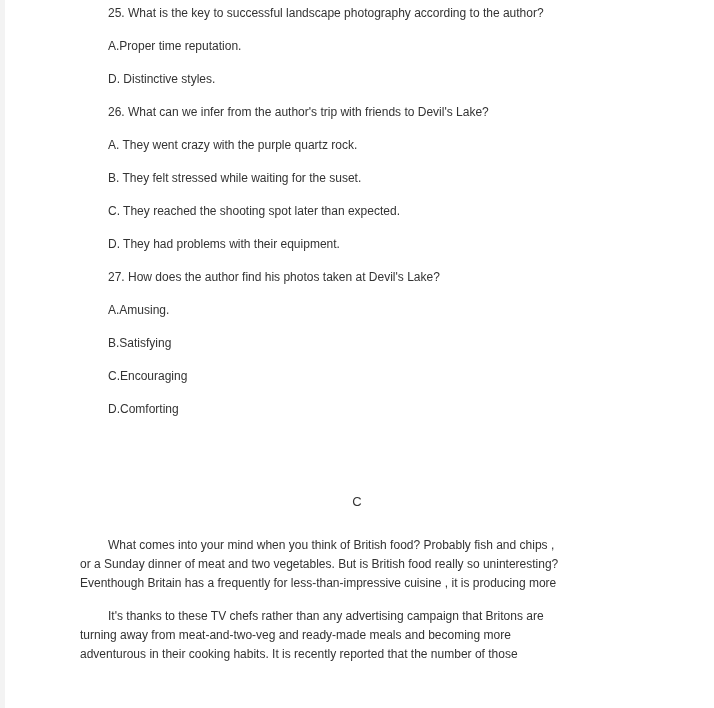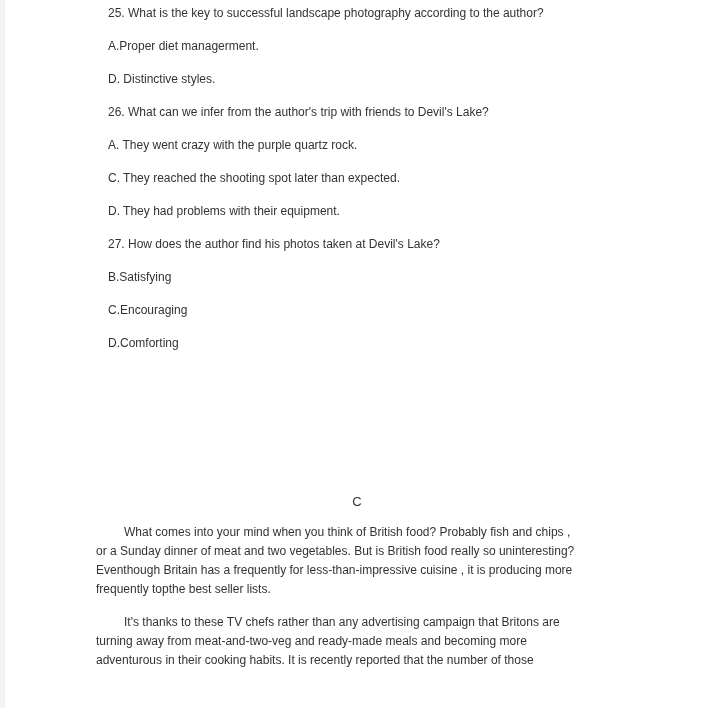--- a/index.html
+++ b/index.html
@@ -41,62 +41,62 @@
     left: 0;
     width: 714px;
     height: 20px;
     line-height: 20px;
     text-align: center;
     font-size: 13px;
   }
   .passage {
     position: absolute;
     left: 80px;
-    top: 523px;
+    top: 536px;
     width: 600px;
-    margin-left: 16px;
   }
   .passage .line {
     height: 19px;
     line-height: 19px;
     white-space: nowrap;
   }
   .passage .para-2 {
     margin-top: 14px;
   }
   .passage .indent {
     padding-left: 28px;
   }
 </style>
 </head>
 <body>
 
 <div class="left-strip"></div>
 
 <div class="qa-block">
   <div class="line">25. What is the key to successful landscape photography according to the author?</div>
-  <div class="line">A.Proper diet managerment.</div>
+  <div class="line">A.Proper time reputation.</div>
   <div class="line">D. Distinctive styles.</div>
   <div class="line">26. What can we infer from the author's trip with friends to Devil's Lake?</div>
   <div class="line">A. They went crazy with the purple quartz rock.</div>
+  <div class="line">B. They felt stressed while waiting for the suset.</div>
   <div class="line">C. They reached the shooting spot later than expected.</div>
   <div class="line">D. They had problems with their equipment.</div>
   <div class="line">27. How does the author find his photos taken at Devil's Lake?</div>
+  <div class="line">A.Amusing.</div>
   <div class="line">B.Satisfying</div>
   <div class="line">C.Encouraging</div>
   <div class="line">D.Comforting</div>
 </div>
 
 <div class="section-heading">C</div>
 
 <div class="passage">
   <div class="para-1">
     <div class="line indent">What comes into your mind when you think of British food? Probably fish and chips ,</div>
     <div class="line">or a Sunday dinner of meat and two vegetables. But is British food really so uninteresting?</div>
     <div class="line">Eventhough Britain has a frequently for less-than-impressive cuisine , it is producing more</div>
-    <div class="line">frequently topthe best seller lists.</div>
   </div>
   <div class="para-2">
     <div class="line indent">It's thanks to these TV chefs rather than any advertising campaign that Britons are</div>
     <div class="line">turning away from meat-and-two-veg and ready-made meals and becoming more</div>
     <div class="line">adventurous in their cooking habits. It is recently reported that the number of those</div>
   </div>
 </div>
 
 </body></html>

